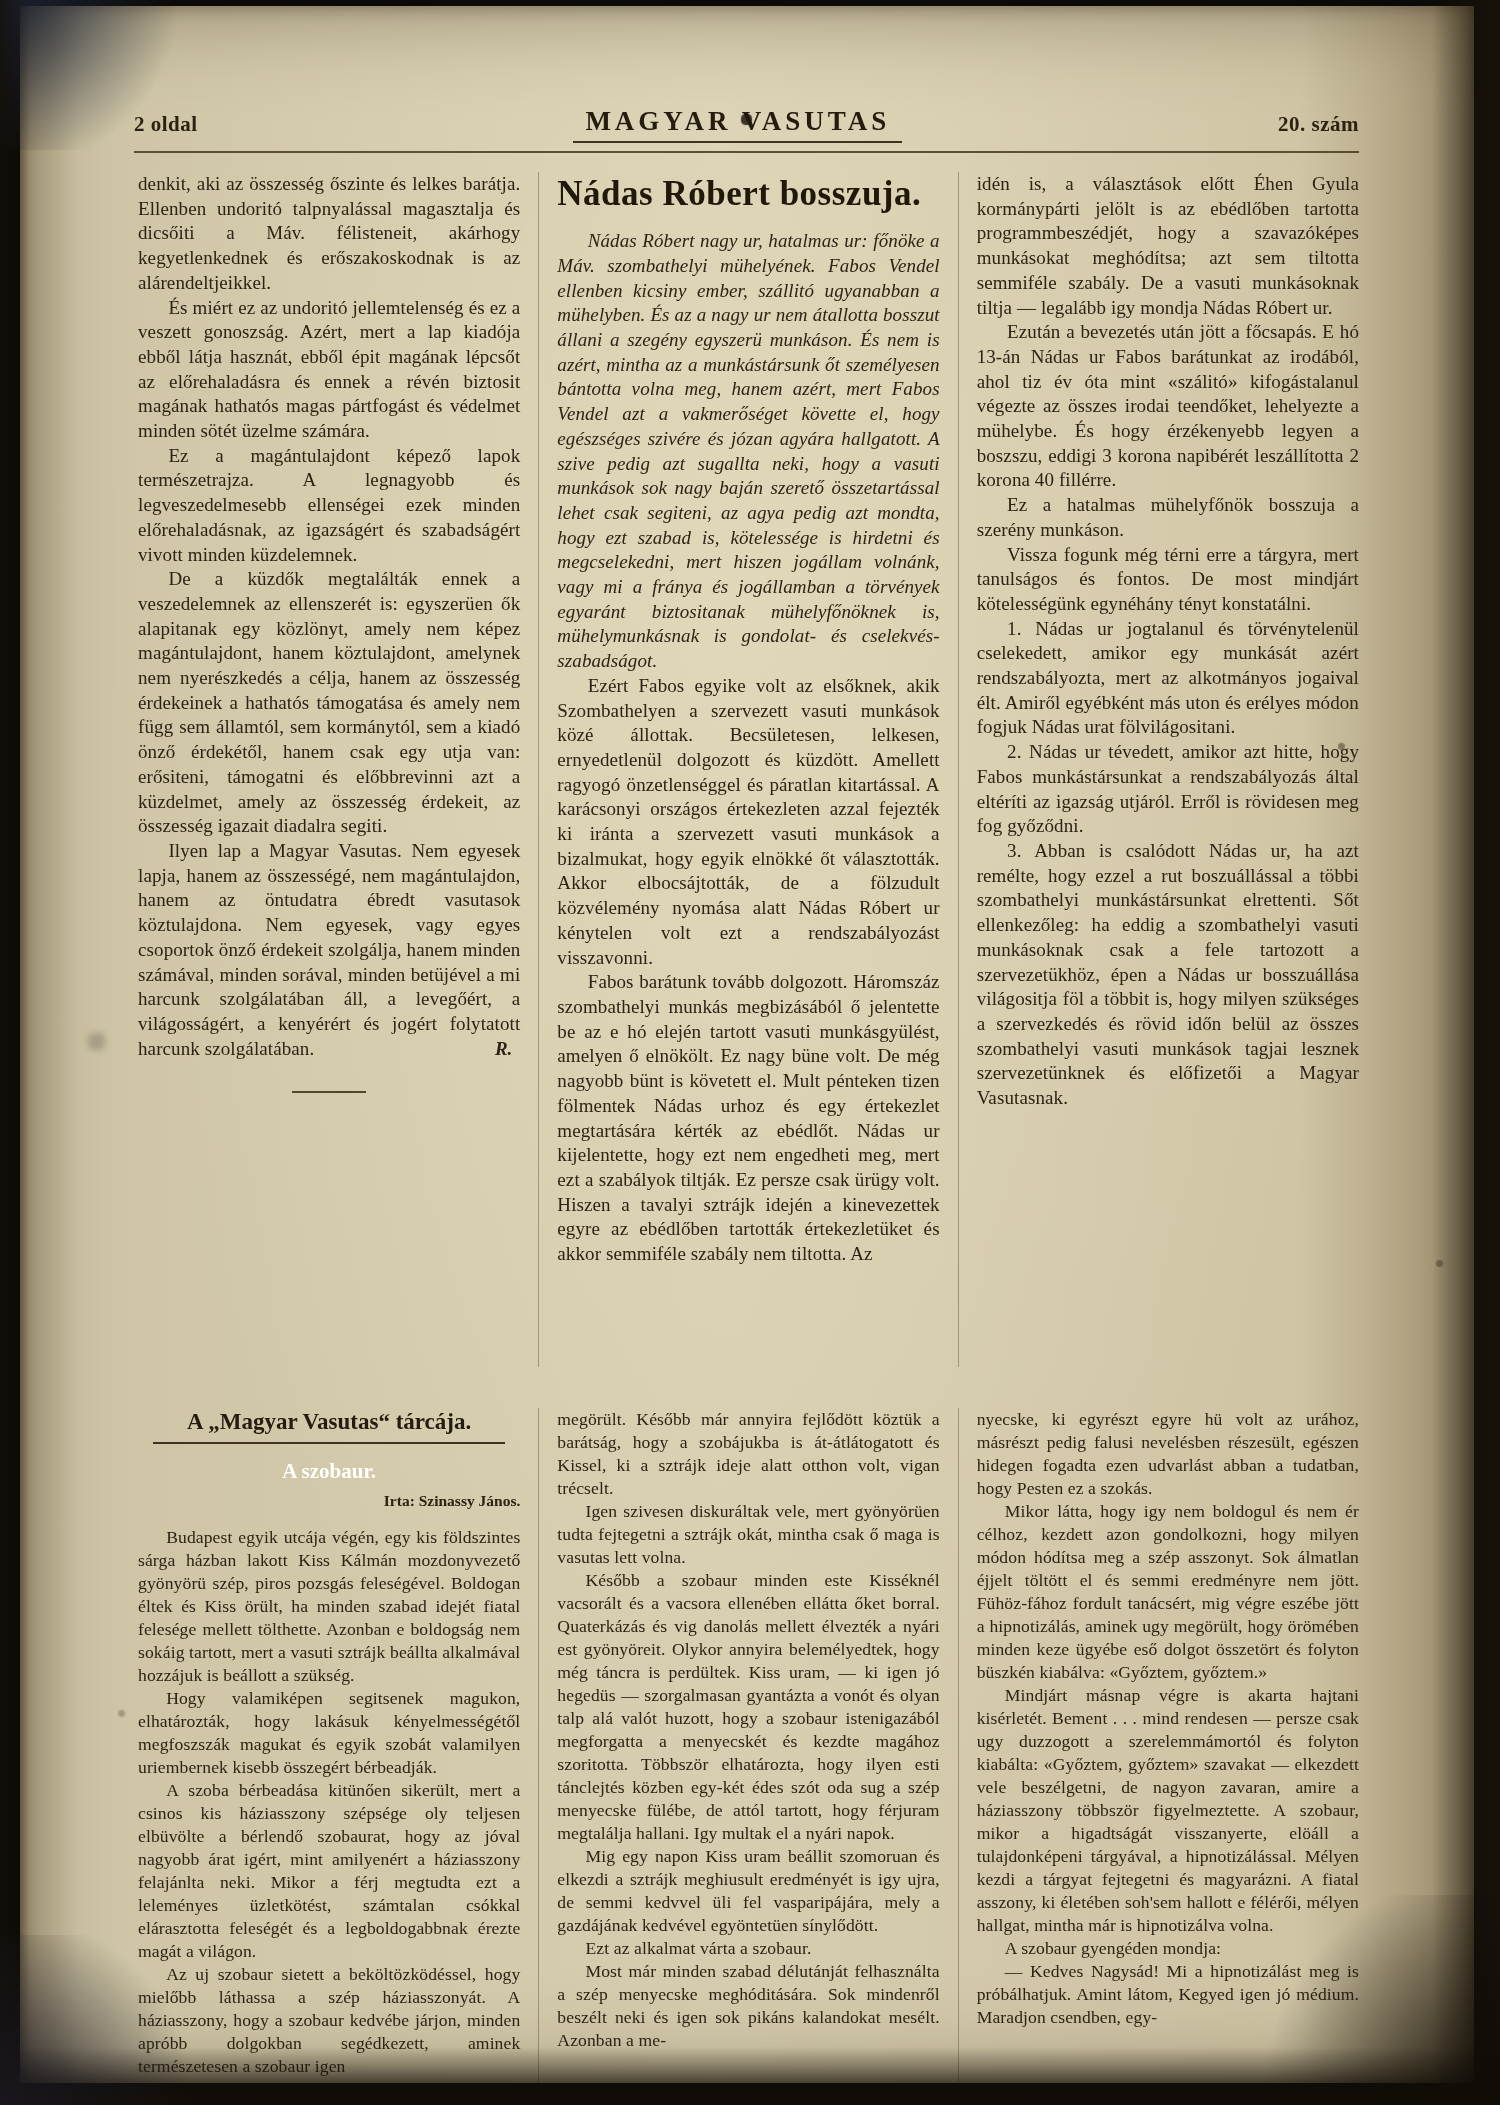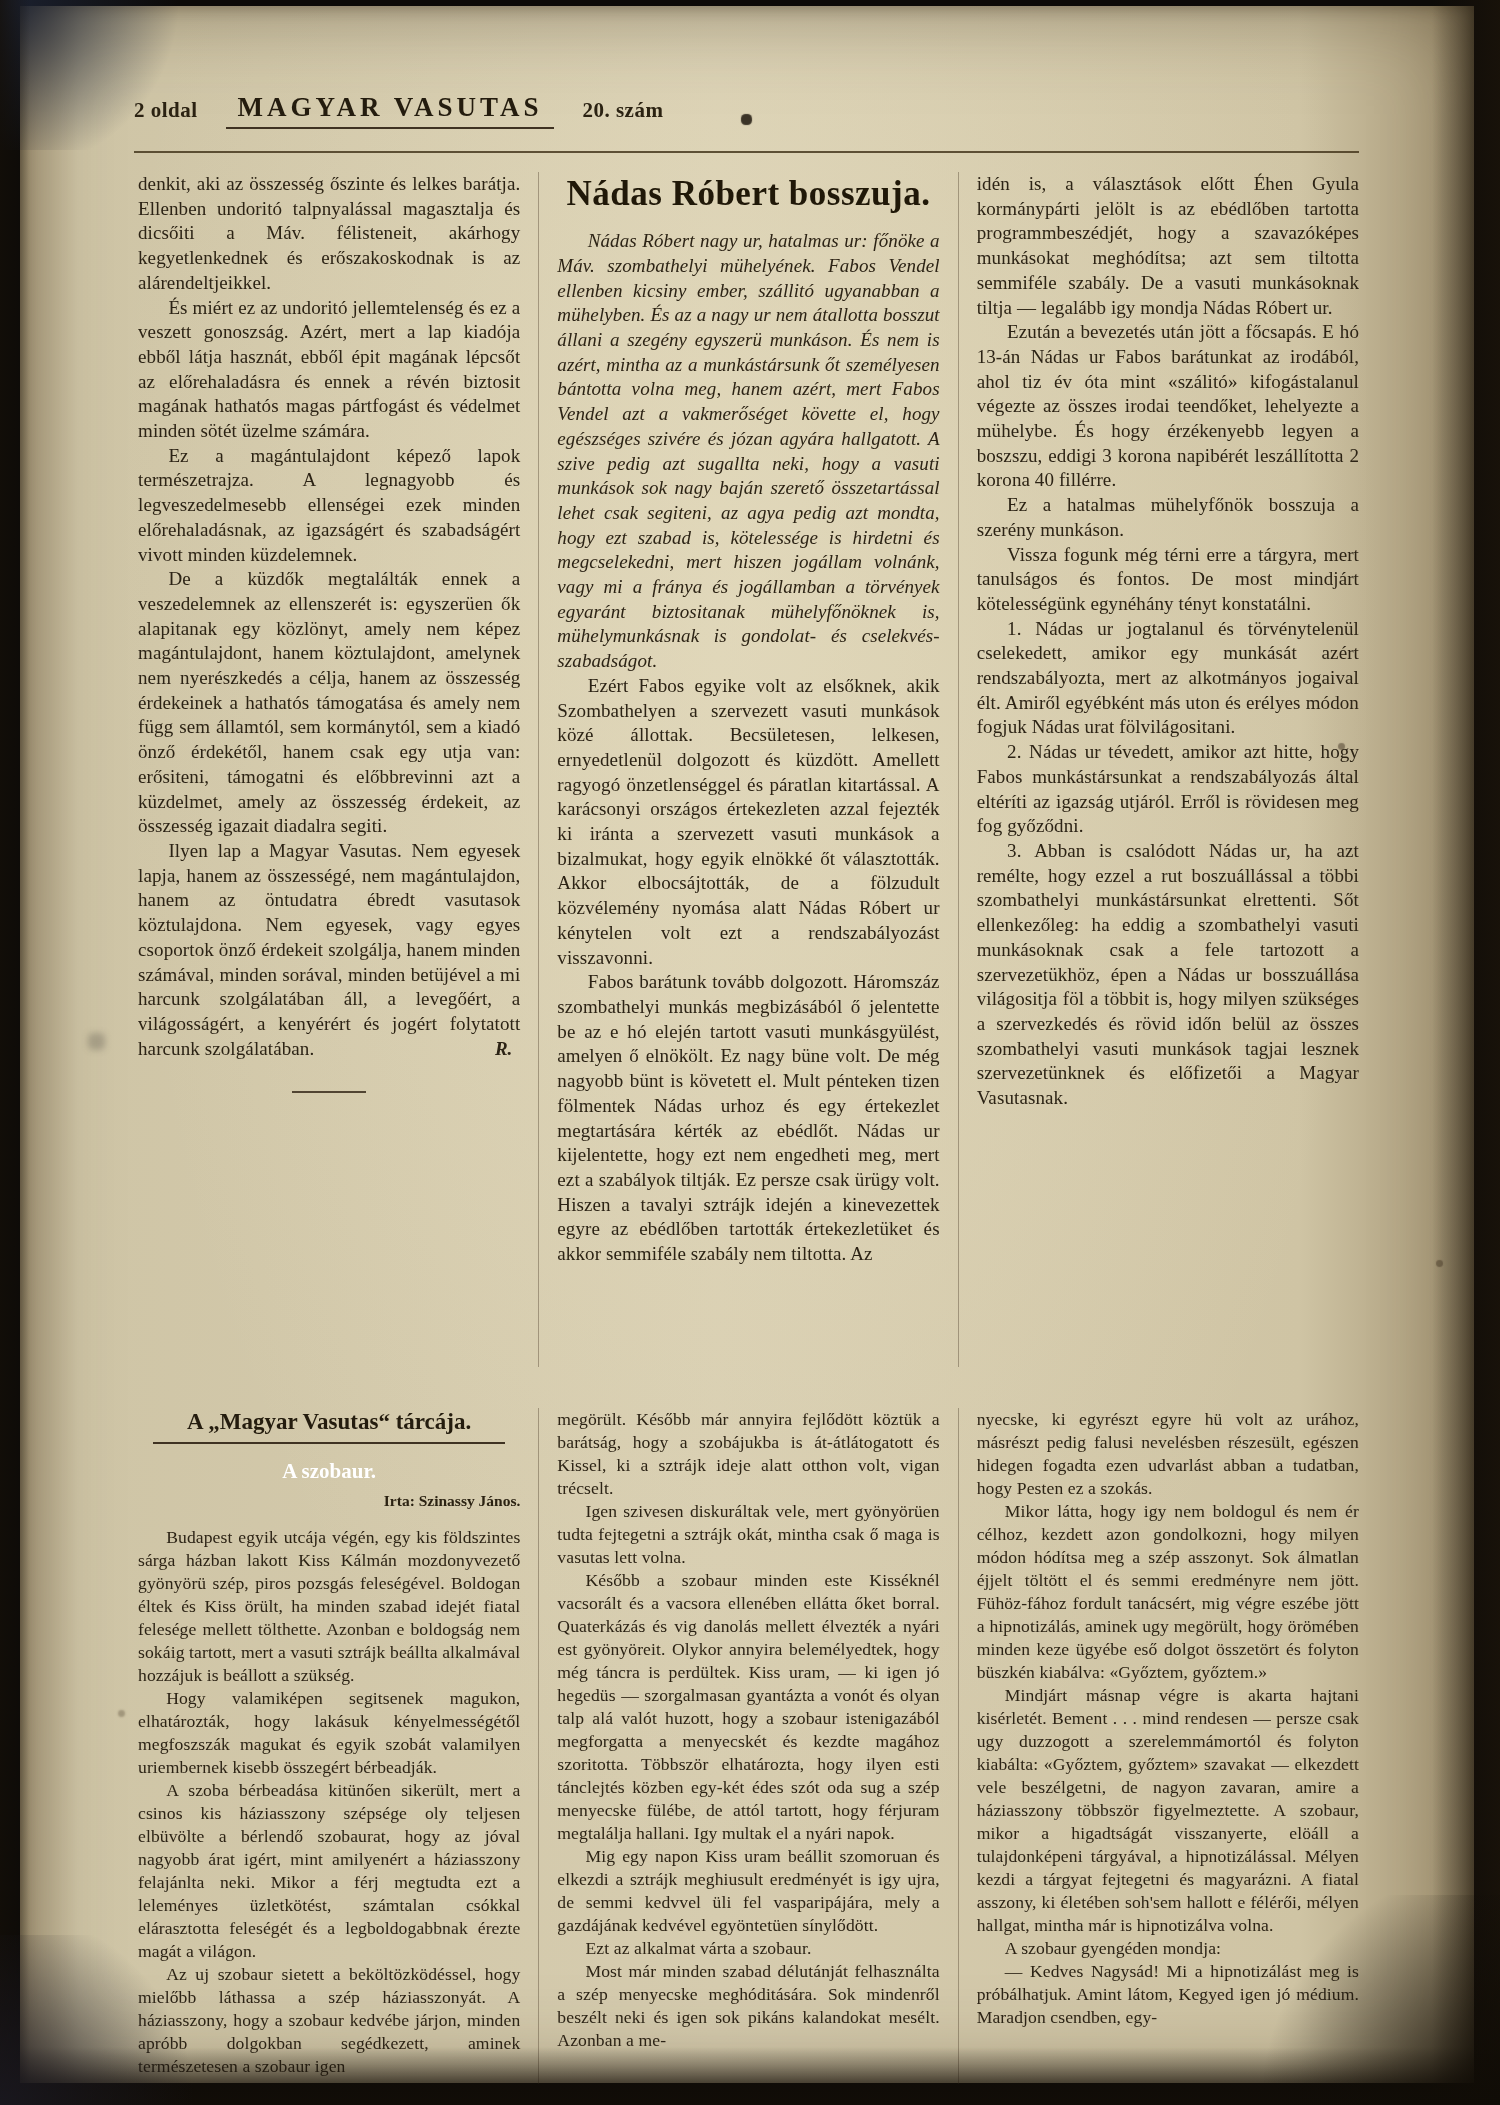--- a/index.html
+++ b/index.html
@@ -37,22 +37,22 @@
     background:radial-gradient(circle at 0% 100%, rgba(26,24,32,0.9), rgba(26,24,32,0) 68%); }
   .specks { position:absolute; left:0; top:0; width:3px; height:3px; border-radius:50%;
     box-shadow:
       1340px 745px 1px 2px rgba(50,38,22,0.45),
       95px 1040px 6px 7px rgba(98,92,80,0.35),
       1438px 1262px 1px 2px rgba(50,38,22,0.4),
       120px 1712px 2px 2px rgba(60,48,30,0.3),
       745px 118px 1px 4px rgba(30,24,14,0.85); }
 
   
-  .header { position:absolute; top:92px; left:134px; right:141px;
-    display:flex; align-items:flex-end;
+  .header { position:absolute; top:106px; left:134px; right:141px;
+    display:flex; justify-content:space-between; align-items:flex-end;
     color:#2b2212;gap:28px; }
   .pageno, .issue { font-size:21px; font-weight:bold; letter-spacing:0.5px; padding-bottom:6px; }
   .masthead { font-size:27px; font-weight:bold; letter-spacing:4px;
     padding:0 12px 4px; border-bottom:2px solid #3f3222; color:#241c0e; }
   .header-rule { position:absolute; top:151px; left:134px; right:141px; height:2px;
     background:#46381f; opacity:0.85; }
 
   
   .cols { position:absolute; left:138px; right:141px; display:flex; align-items:stretch; }
   .top-cols { top:172px; height:1195px; overflow:hidden; }
@@ -63,21 +63,21 @@
   .vrule { flex:0 0 1px; background:rgba(70,56,38,0.38); }
 
   
   .top-cols .col { font-size:19px; line-height:24.7px; }
   .feuilleton .col { font-size:17.6px; line-height:23px; }
   .para { text-align:justify; text-indent:1.6em; color:#2c2315; letter-spacing:0.1px;
     hyphens:auto; -webkit-hyphens:auto; }
   .para.flush { text-indent:0; }
   .para.italic { font-style:italic; }
 
-  .headline { font-size:35px; font-weight:bold; text-align:center; line-height:1.12;
+  .headline { font-size:35px; font-weight:bold; text-align:left; line-height:1.12;
     color:#201808; margin:2px 0 16px; letter-spacing:0.5px; }
 
   .sig { text-align:right; font-weight:bold; font-style:italic; font-size:19px;
     line-height:24.7px; height:24.7px; margin-top:-24.7px; padding-right:8px; color:#2c2315; }
   .end-dash { width:74px; border-top:2.5px solid #3a2d1c; margin:30px auto 0; opacity:0.85; }
 
   .tarcaja { font-size:23px; font-weight:bold; text-align:center; color:#241c0e;
     width:92%; margin:2px auto 16px; padding-bottom:9px; border-bottom:2px solid #3f3222; }
   .story-title { font-size:21px; font-weight:bold; text-align:center; color:#ffffff; margin:16px 0 6px; }
   .byline { font-size:15.5px; font-weight:bold; text-align:right; color:#2b2212; margin-bottom:14px; }

